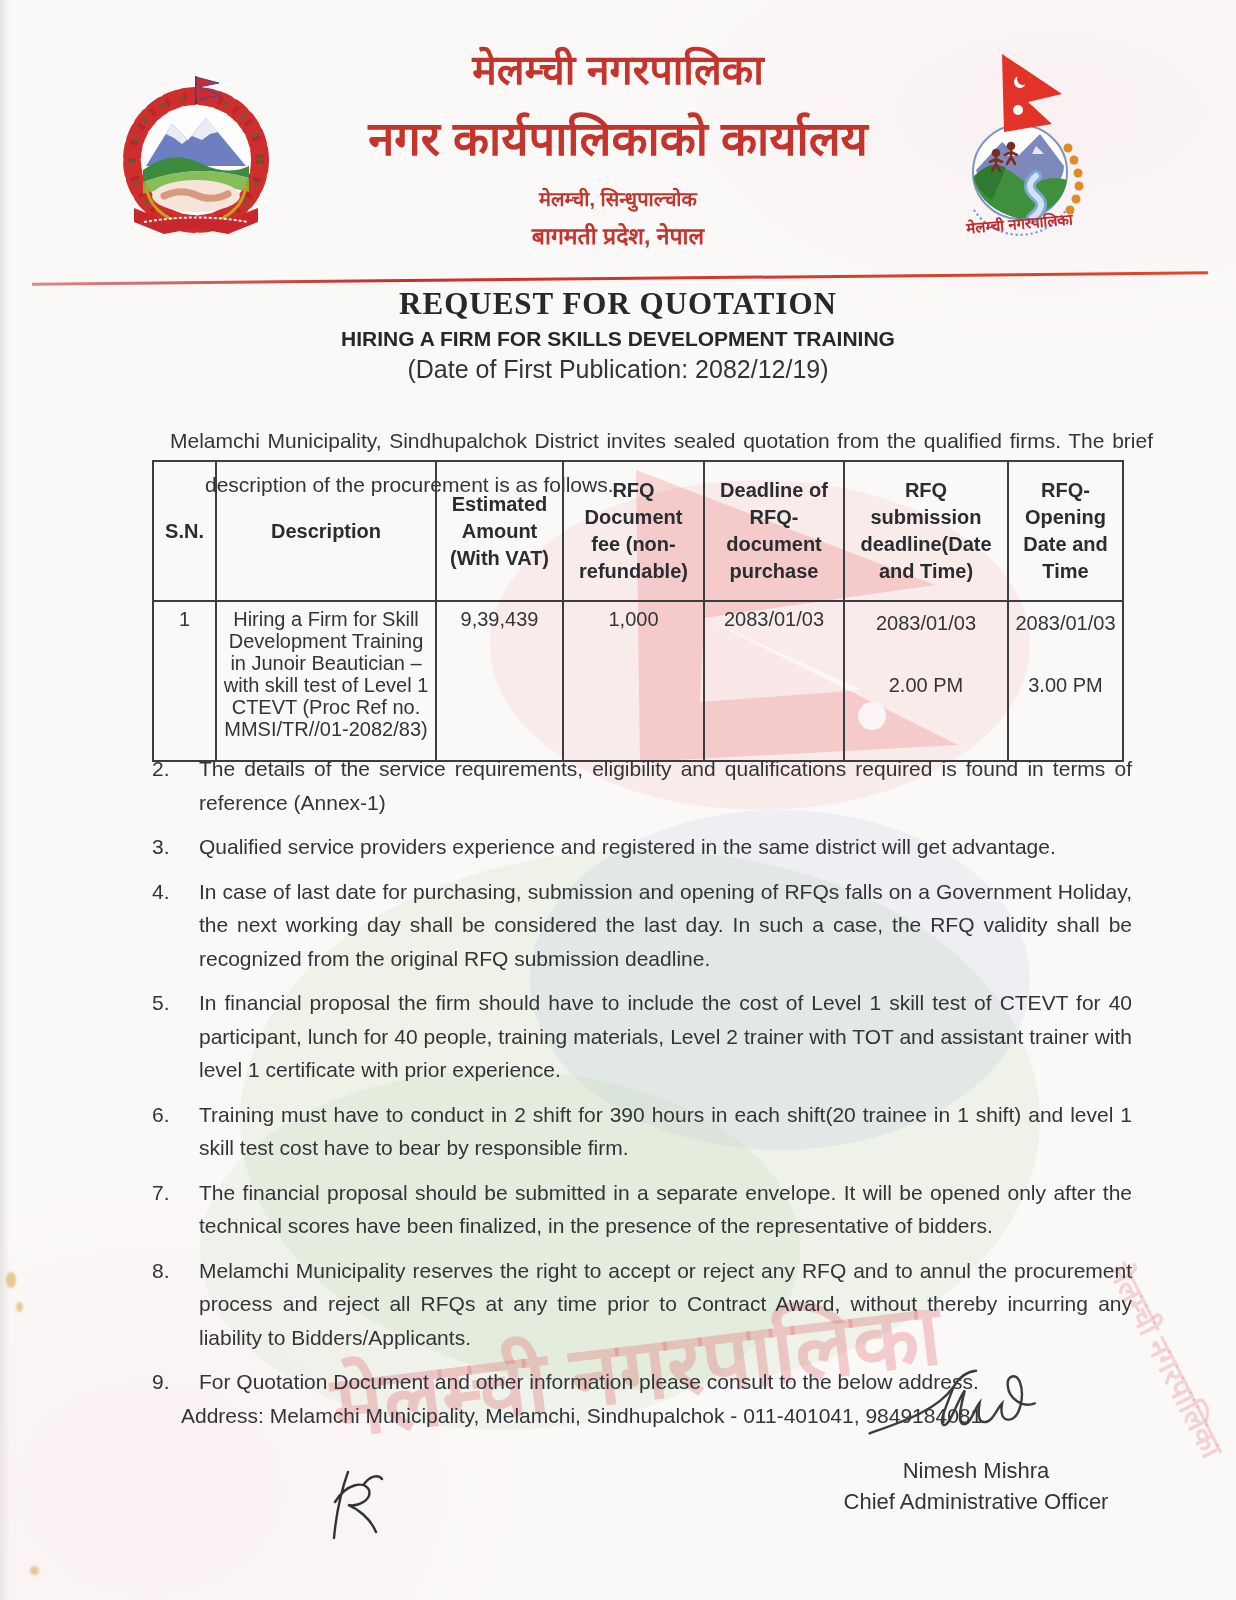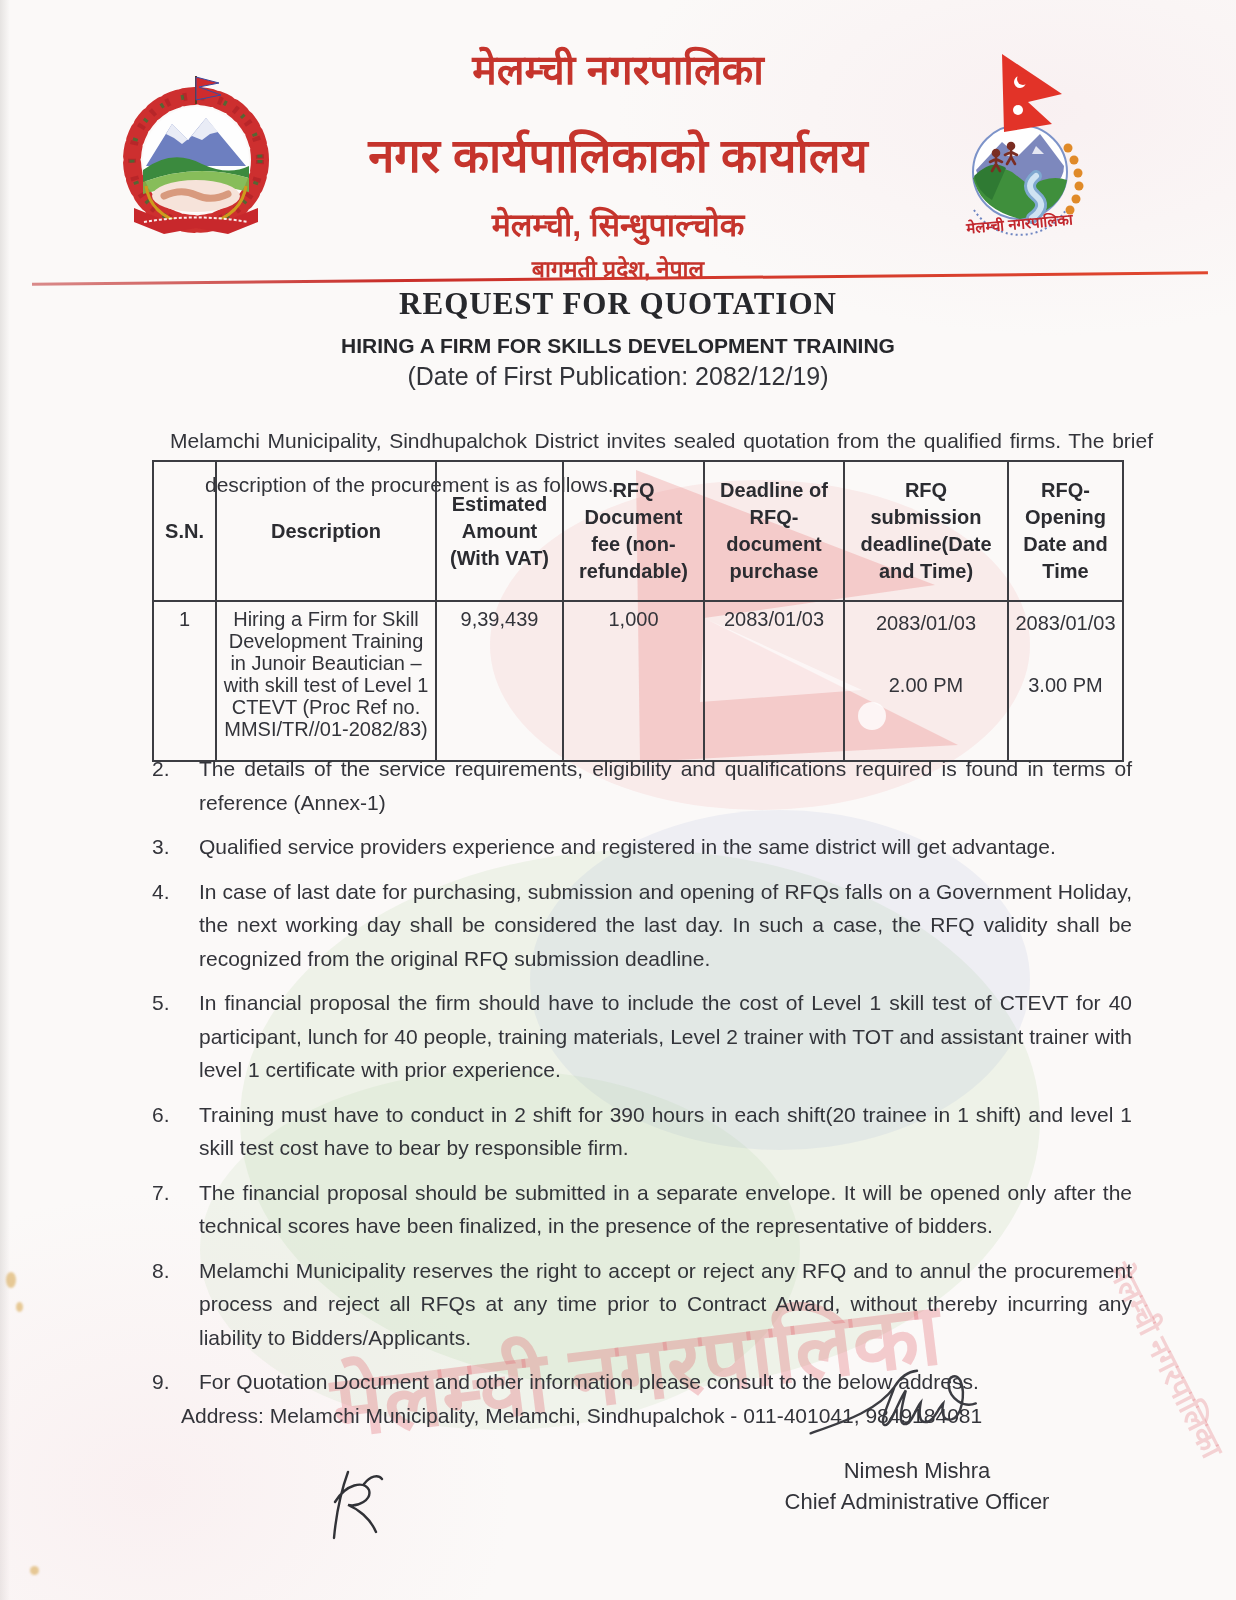--- a/index.html
+++ b/index.html
@@ -9,50 +9,50 @@
       radial-gradient(620px 320px at 85% 7%, rgba(247,233,236,.55), transparent 70%),
       radial-gradient(520px 420px at 12% 93%, rgba(248,231,234,.5), transparent 70%),
       linear-gradient(90deg, rgba(190,186,184,.35) 0, transparent 10px),
       #fbf9f8;
     font-family:"Liberation Sans", sans-serif;color:#33343a;
   }
   .wm{position:absolute;inset:0;pointer-events:none;}
   
   .hdr-text{position:absolute;left:0;right:0;top:40px;text-align:center;color:#c5342c;}
   .hl1{font-size:41px;font-weight:700;}
-  .hl2{font-size:47px;font-weight:700;margin-top:26px;}
-  .hl3{font-size:32px;font-weight:700;margin-top:16px;}
+  .hl2{font-size:47px;font-weight:700;margin-top:9px;}
+  .hl3{font-size:20px;font-weight:700;margin-top:16px;}
   .hl4{font-size:23px;font-weight:700;margin-top:7px;}
   .logo-left{position:absolute;left:106px;top:74px;}
   .logo-right{position:absolute;left:940px;top:50px;}
   .divider{position:absolute;left:32px;top:277px;width:1176px;height:3px;
     background:linear-gradient(90deg,#d98a8a,#c92f2a 30%,#e0472f);transform:rotate(-0.55deg);}
   
   .title-block{position:absolute;top:286px;left:0;right:0;text-align:center;}
   .rfq-title{font-family:"Liberation Serif", serif;font-size:31px;font-weight:700;letter-spacing:1px;color:#27282c;}
-  .rfq-sub{font-size:21px;font-weight:700;margin-top:12px;color:#26272b;}
+  .rfq-sub{font-size:21px;font-weight:700;margin-top:5px;color:#26272b;}
   .rfq-date{font-size:25px;margin-top:4px;color:#33343a;}
   
   .intro{position:absolute;left:205px;top:398px;width:948px;font-size:21px;line-height:44px;
     text-align:justify;text-indent:-35px;}
   
   table.rfq{position:absolute;left:152px;top:460px;width:970px;border-collapse:collapse;table-layout:fixed;}
   table.rfq th,table.rfq td{border:2px solid #3c3d42;padding:2px 6px;}
   table.rfq th{height:134px;font-size:20px;font-weight:700;line-height:27px;text-align:center;vertical-align:middle;color:#2b2c31;}
   table.rfq td{height:150px;font-size:20px;vertical-align:top;text-align:center;padding-top:6px;}
   td.desc{text-align:left;font-size:19px;line-height:22px;padding:6px 10px 4px 12px;border-radius:19px;}
   .pre{white-space:pre-line;line-height:31px;}
   
   .items{position:absolute;left:152px;top:752px;width:980px;}
   .item{display:flex;margin-bottom:11px;font-size:21px;line-height:33.5px;}
   .num{width:47px;flex:none;}
   .txt{flex:1;text-align:justify;}
   .addr{text-align:left;margin-left:-18px;}
   
-  .sig{position:absolute;left:749px;top:1368px;width:336px;text-align:center;}
+  .sig{position:absolute;left:808px;top:1368px;width:336px;text-align:center;}
   .sig-name{font-size:22px;margin-top:2px;}
   .sig-role{font-size:22px;margin-top:5px;}
   .scribble{position:absolute;left:320px;top:1460px;}
   .speck{position:absolute;border-radius:50%;background:#d9aa55;opacity:.6;filter:blur(1px);}
 </style>
 </head>
 <body>
 
 <div class="page">
 

